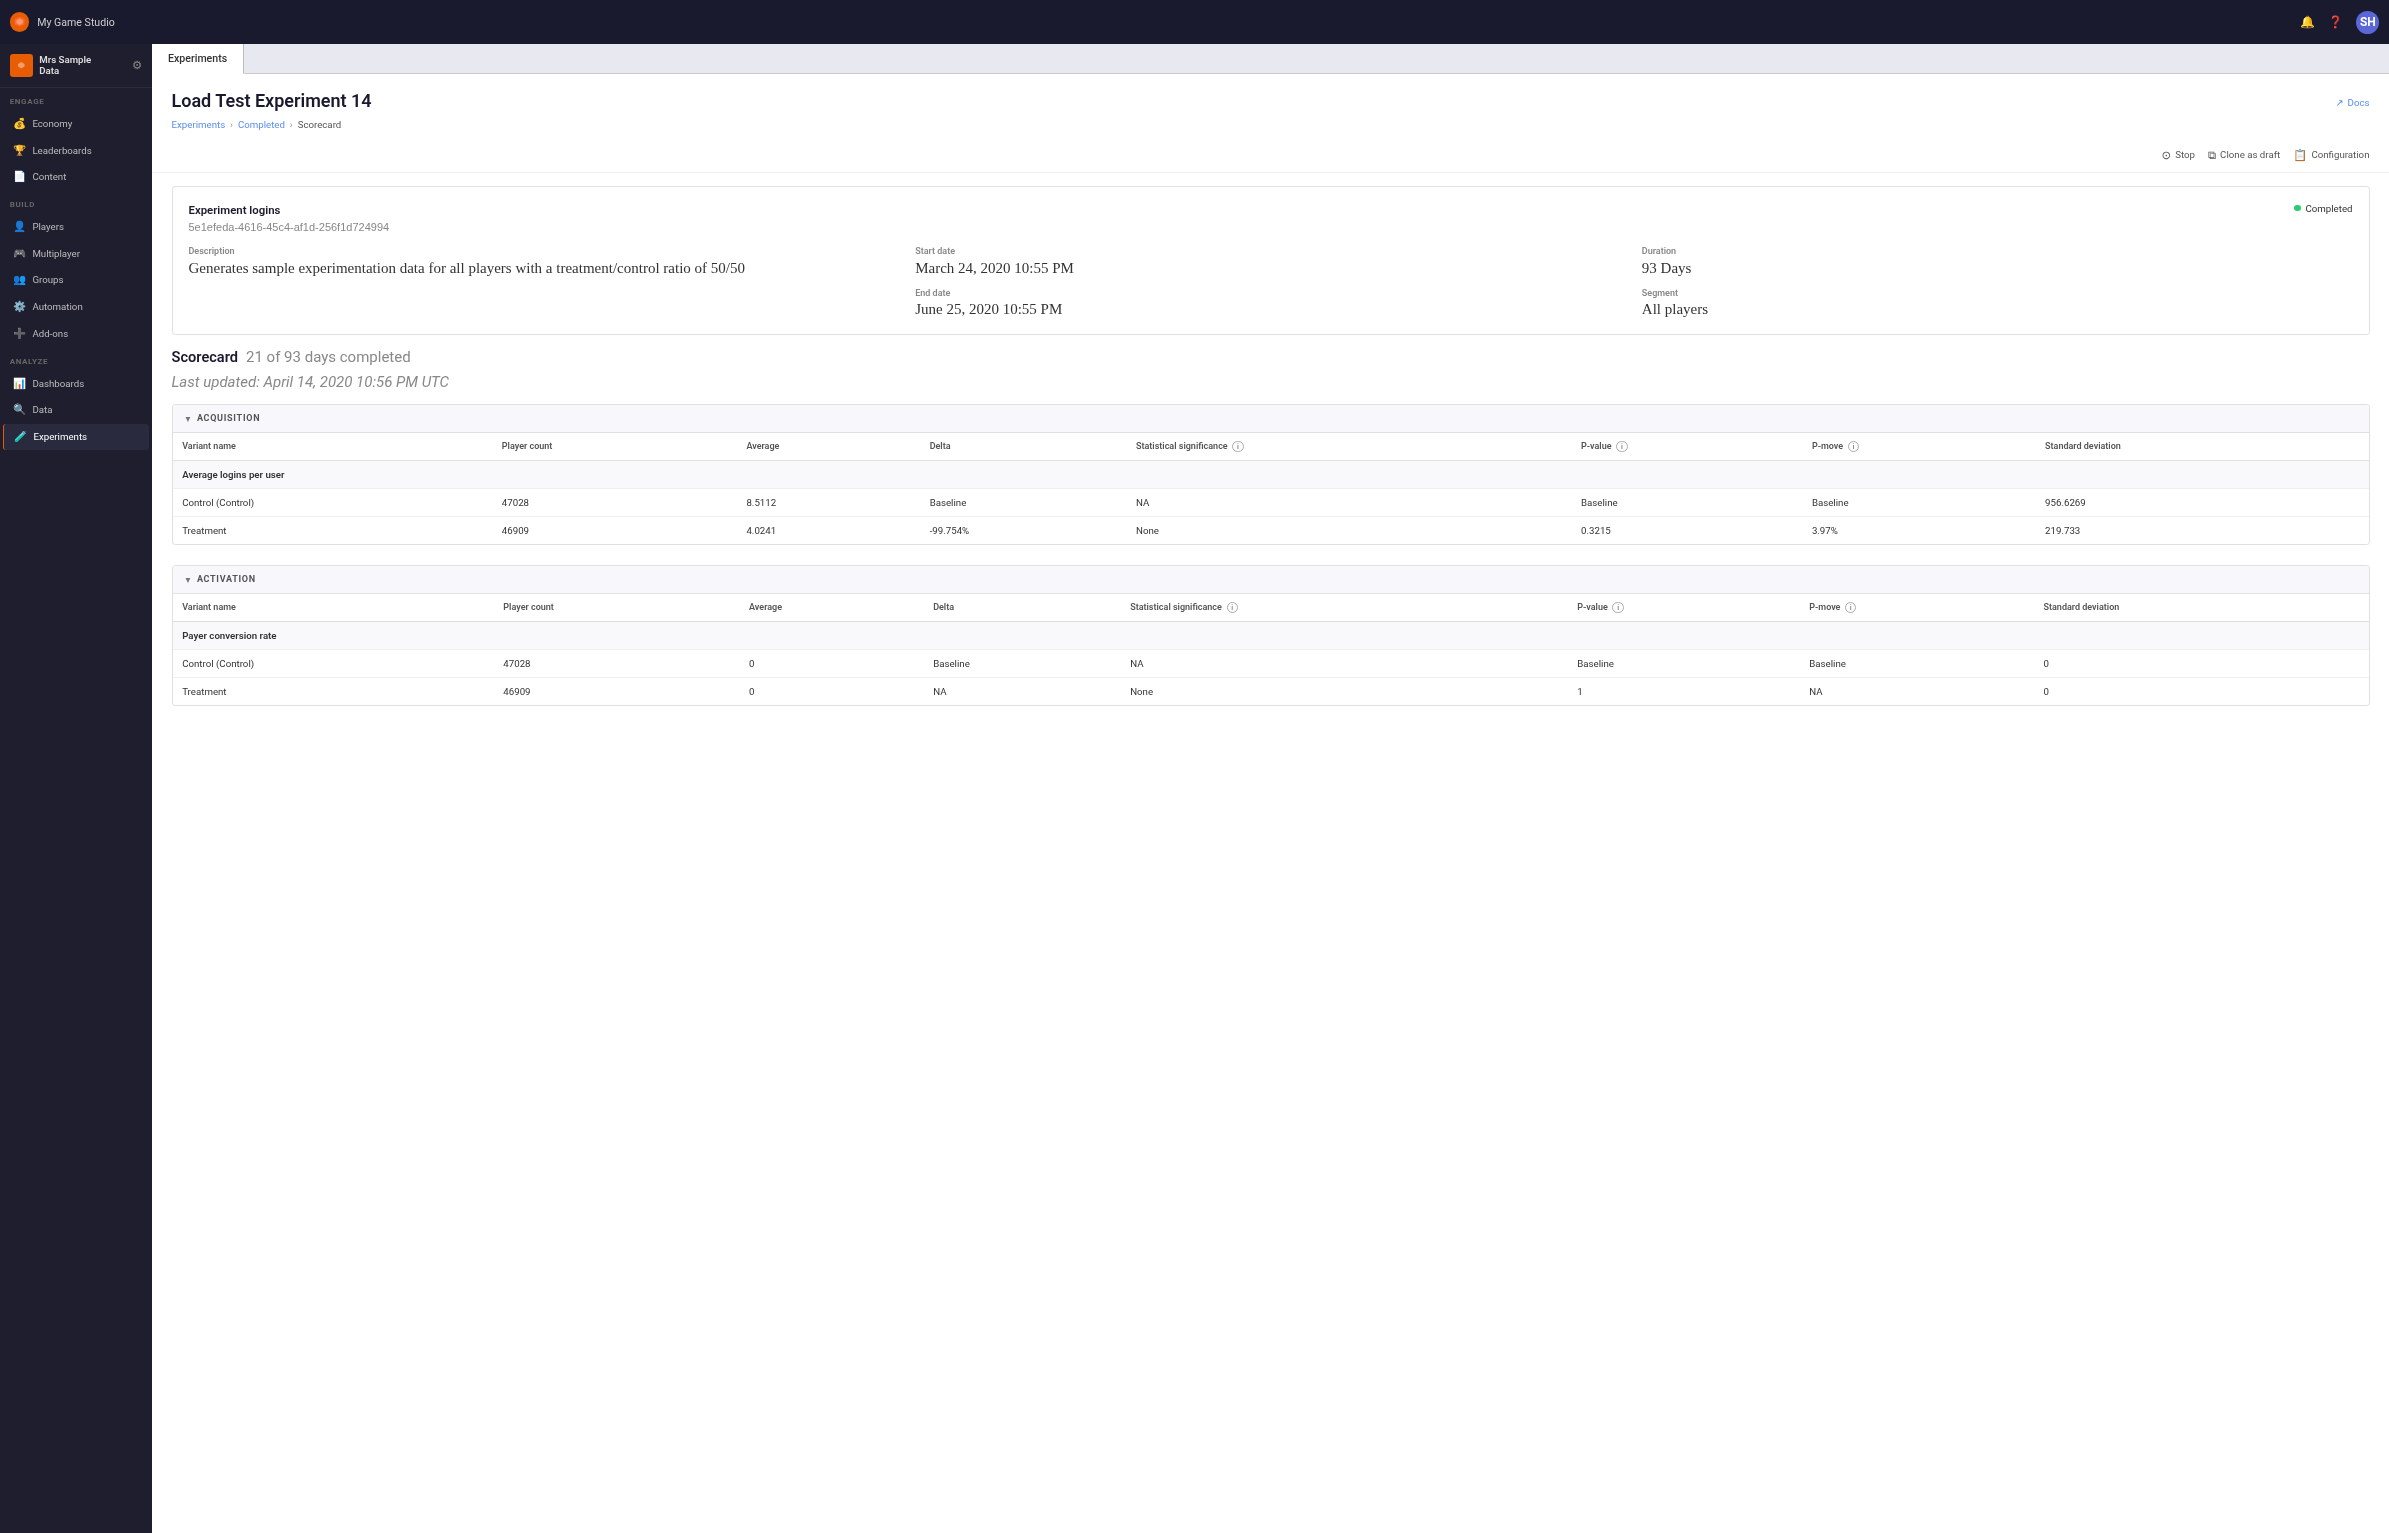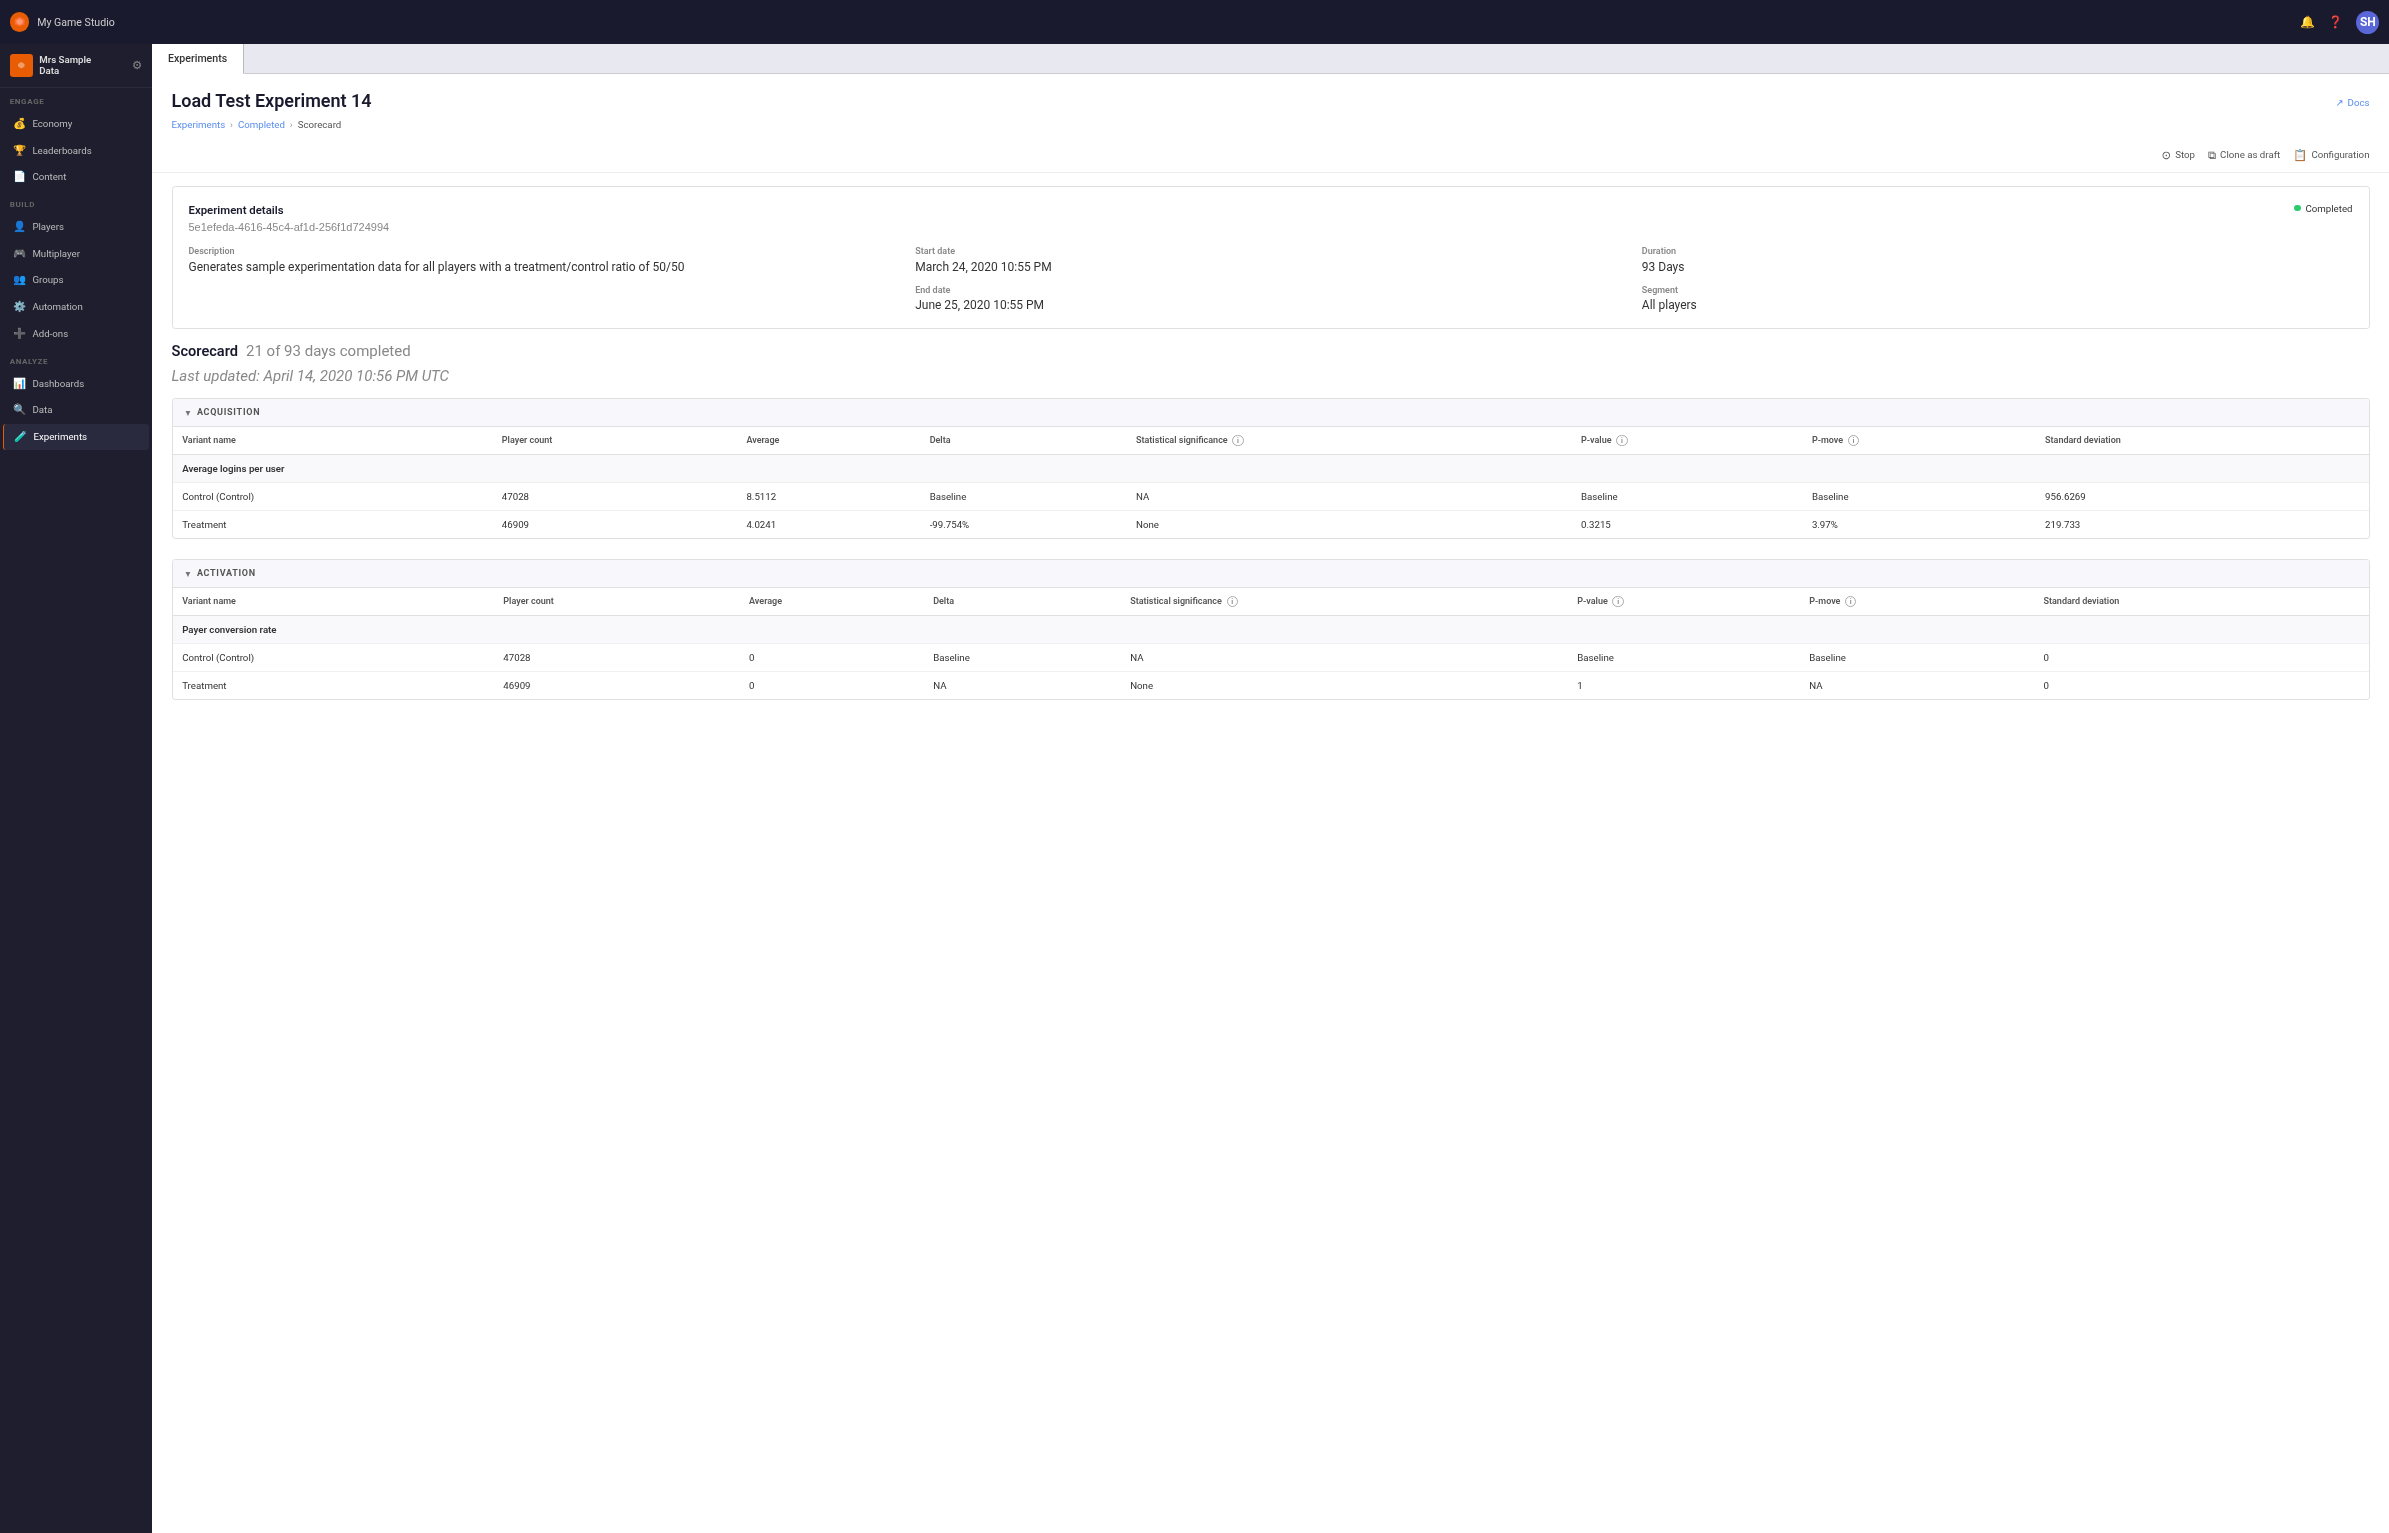--- a/index.html
+++ b/index.html
@@ -55,21 +55,21 @@
     
     .card { background: white; border: 0.8px solid #e0e0e0; border-radius: 3.2px; margin: 13px 19.5px; padding: 16px; }
     .card-header { display: flex; align-items: flex-start; justify-content: space-between; margin-bottom: 13px; }
     .card-title { font-size: 11.4px; font-weight: 600; color: #1a1a2e; margin-bottom: 4.9px; }
     .card-subtitle { font-size: 11px; color: #888; font-family: Liberation Sans, sans-serif; }
     .status-badge { display: flex; align-items: center; gap: 4.9px; font-size: 9.7px; color: #333; }
     .status-dot { width: 6.5px; height: 6.5px; border-radius: 50%; background: #2ecc71; }
 
     .details-grid { display: grid; grid-template-columns: 1fr 1fr 1fr; gap: 16px; margin-top: 13px; }
     .detail-item label { font-size: 9px; color: #888; font-weight: 600; display: block; margin-bottom: 3.2px; }
-    .detail-item .value { font-size: 12px; color: #333; }
+    .detail-item .value { font-size: 15px; color: #333; font-family: Liberation Serif, serif; }
 
     
     .scorecard-section { margin: 0 19.5px 19.5px; }
     .scorecard-title { font-size: 14.6px; font-weight: 600; color: #1a1a2e; margin-bottom: 3.2px; }
     .scorecard-subtitle { font-size: 15px; color: #888; margin-bottom: 3.2px; }
     .scorecard-updated { font-size: 15px; color: #888; margin-bottom: 13px; font-style: italic; }
 
     
     .metric-section { margin-bottom: 19.5px; border: 0.8px solid #e0e0e0; border-radius: 3.2px; overflow: hidden; }
     .metric-section-header { display: flex; align-items: center; gap: 6.5px; padding: 8px 13px; background: #f8f8fc; border-bottom: 0.8px solid #e0e0e0; }
@@ -213,21 +213,21 @@
         </div>
         <div class="action-btn">
           <span class="action-btn-icon">📋</span>
           <span>Configuration</span>
         </div>
       </div>
 
       <div class="card">
         <div class="card-header">
           <div>
-            <div class="card-title">Experiment details</div>
+            <div class="card-title">Experiment logins</div>
             <div class="card-subtitle">5e1efeda-4616-45c4-af1d-256f1d724994</div>
           </div>
           <div class="status-badge">
             <span class="status-dot"></span>
             <span>Completed</span>
           </div>
         </div>
 
         <div class="details-grid">
           <div class="detail-item">

